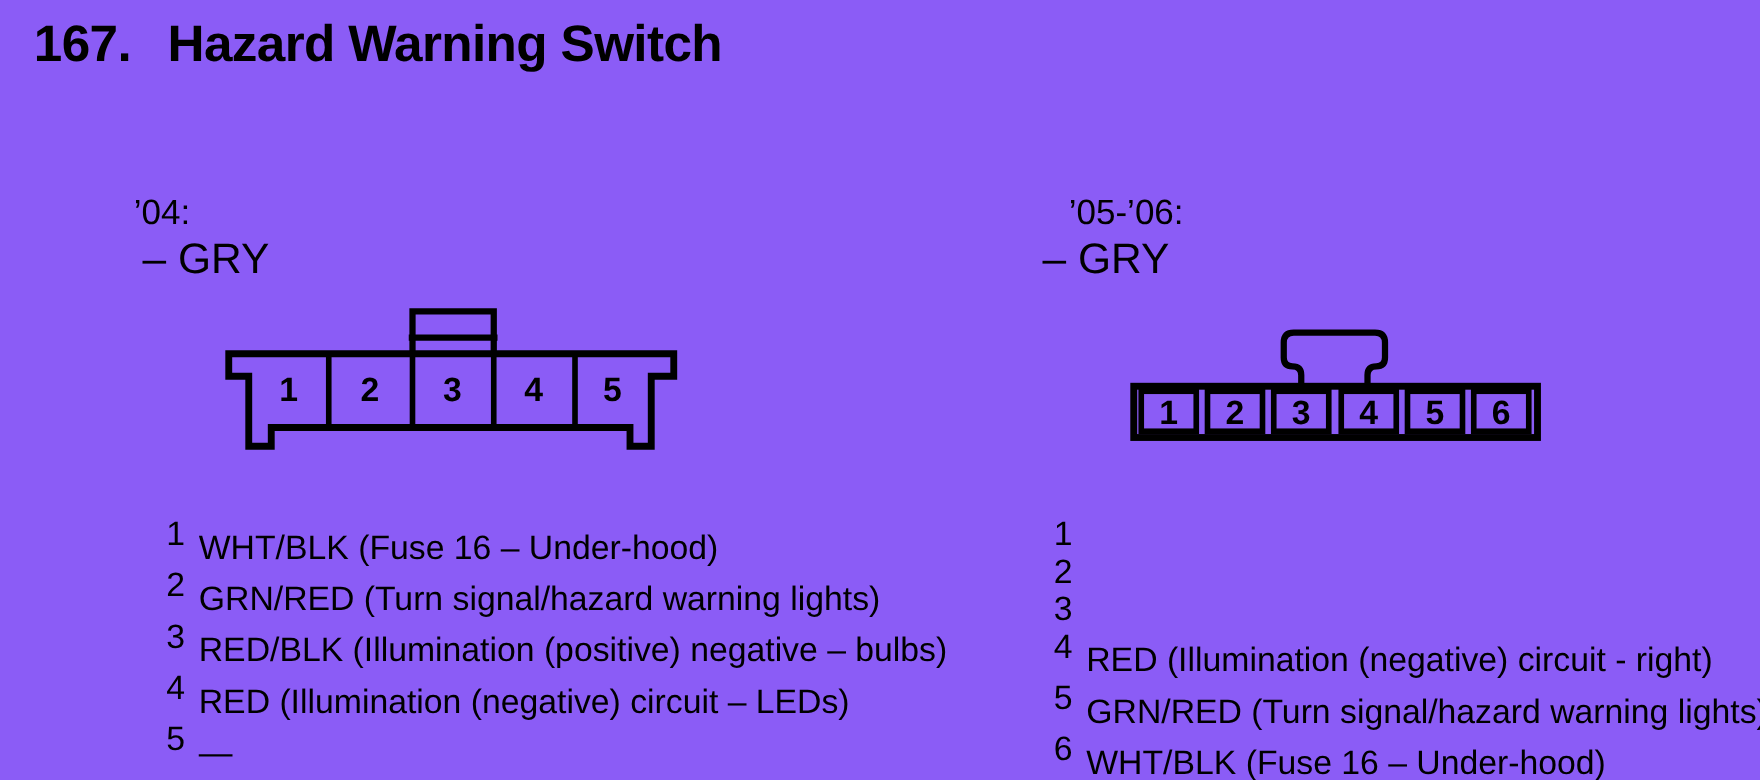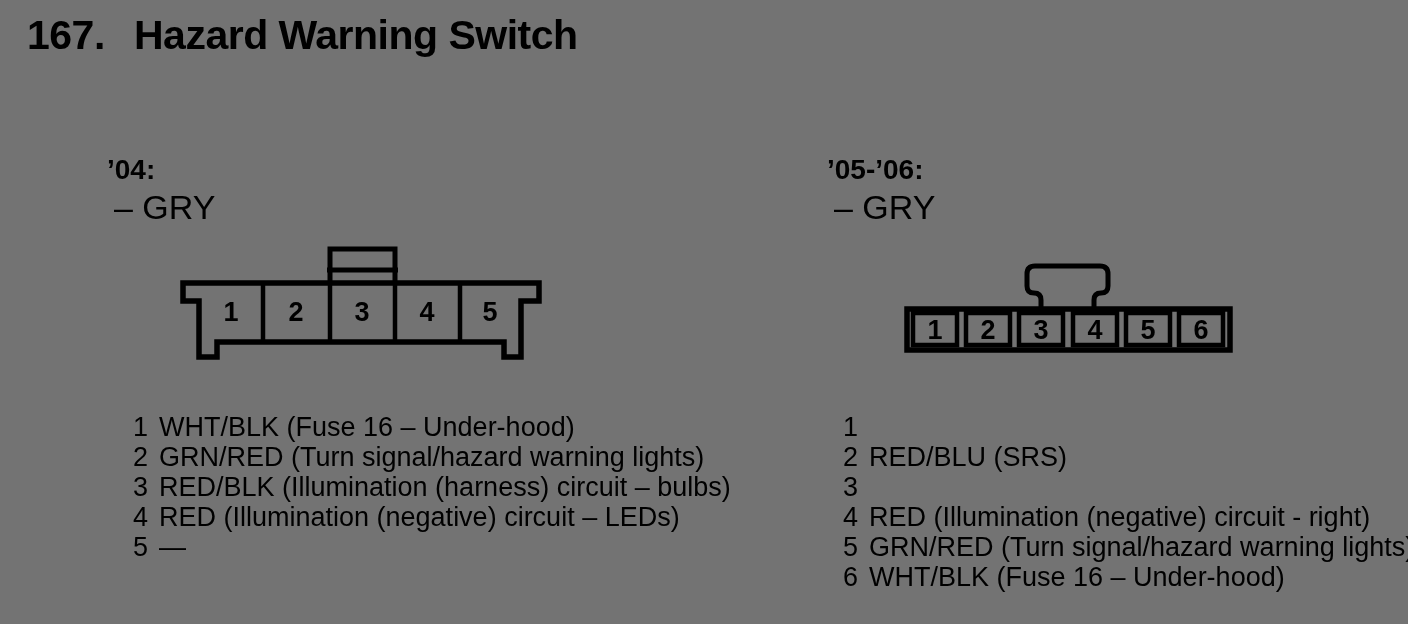--- a/index.html
+++ b/index.html
@@ -6,21 +6,21 @@
   html, body { background: #ffffff; }
   body {
     width: 1408px; height: 624px;
     font-family: "Liberation Sans", sans-serif;
     color: #000;
     overflow: hidden;
   }
   .sheet {
     position: relative;
     width: 1408px; height: 624px;
-    background: #737373;
+    background: #8b5cf6;
     padding-left: 20px;
   }
   
   .title-num {
     position: absolute; left: 27px; top: 13px;
     font-size: 41px; font-weight: bold; line-height: 44px;
     letter-spacing: -0.5px;
   }
   .title-text {
     position: absolute; left: 134px; top: 13px;
@@ -28,24 +28,24 @@
     letter-spacing: -0.5px;
   }
   
   .loc-notes {
     position: absolute; left: 100px; top: 67px;
     font-size: 27px; line-height: 30px;
   }
   
   .year {
     position: absolute;
-    font-size: 28px; font-weight: bold; line-height: 30px;
+    font-size: 28px; font-weight: normal; line-height: 30px;
   }
   .y04 { left: 107px; top: 155px; }
-  .y05 { left: 827px; top: 155px; }
+  .y05 { left: 855px; top: 155px; }
   .gry {
     position: absolute;
     font-size: 34px; line-height: 30px;
   }
   .g04 { left: 114px; top: 192px; }
   .g05 { left: 834px; top: 192px; }
   
   .conn { position: absolute; display: block; }
   .conn04 { left: 170px; top: 240px; width: 385px; height: 130px; }
   .conn05 { left: 900px; top: 255px; width: 340px; height: 110px; }
@@ -64,21 +64,21 @@
   
   .plist {
     position: absolute; top: 412px;
     font-size: 27px; line-height: 30px;
     width: 565px;
   }
   .pl04 { left: 133px; }
   .pl05 { left: 843px; }
   .prow { display: flex; }
   .pnum { display: inline-block; width: 26px; flex: 0 0 26px; }
-  .pdesc { white-space: nowrap; }
+  .pdesc { white-space: nowrap; margin-top: 11px; }
 </style>
 </head>
 <body>
 
 <div class="sheet">
 
   <span class="title-num">167.</span>
   <span class="title-text">Hazard Warning Switch</span>
 
 
@@ -120,39 +120,38 @@
     <div class="prow">
       <span class="pnum">1</span>
       <span class="pdesc">WHT/BLK (Fuse 16 – Under-hood)</span>
     </div>
     <div class="prow">
       <span class="pnum">2</span>
       <span class="pdesc">GRN/RED (Turn signal/hazard warning lights)</span>
     </div>
     <div class="prow">
       <span class="pnum">3</span>
-      <span class="pdesc">RED/BLK (Illumination (harness) circuit – bulbs)</span>
+      <span class="pdesc">RED/BLK (Illumination (positive) negative – bulbs)</span>
     </div>
     <div class="prow">
       <span class="pnum">4</span>
       <span class="pdesc">RED (Illumination (negative) circuit – LEDs)</span>
     </div>
     <div class="prow">
       <span class="pnum">5</span>
       <span class="pdesc">—</span>
     </div>
   </div>
 
   <div class="plist pl05">
     <div class="prow">
       <span class="pnum">1</span>
     </div>
     <div class="prow">
       <span class="pnum">2</span>
-      <span class="pdesc">RED/BLU (SRS)</span>
     </div>
     <div class="prow">
       <span class="pnum">3</span>
     </div>
     <div class="prow">
       <span class="pnum">4</span>
       <span class="pdesc">RED (Illumination (negative) circuit - right)</span>
     </div>
     <div class="prow">
       <span class="pnum">5</span>

